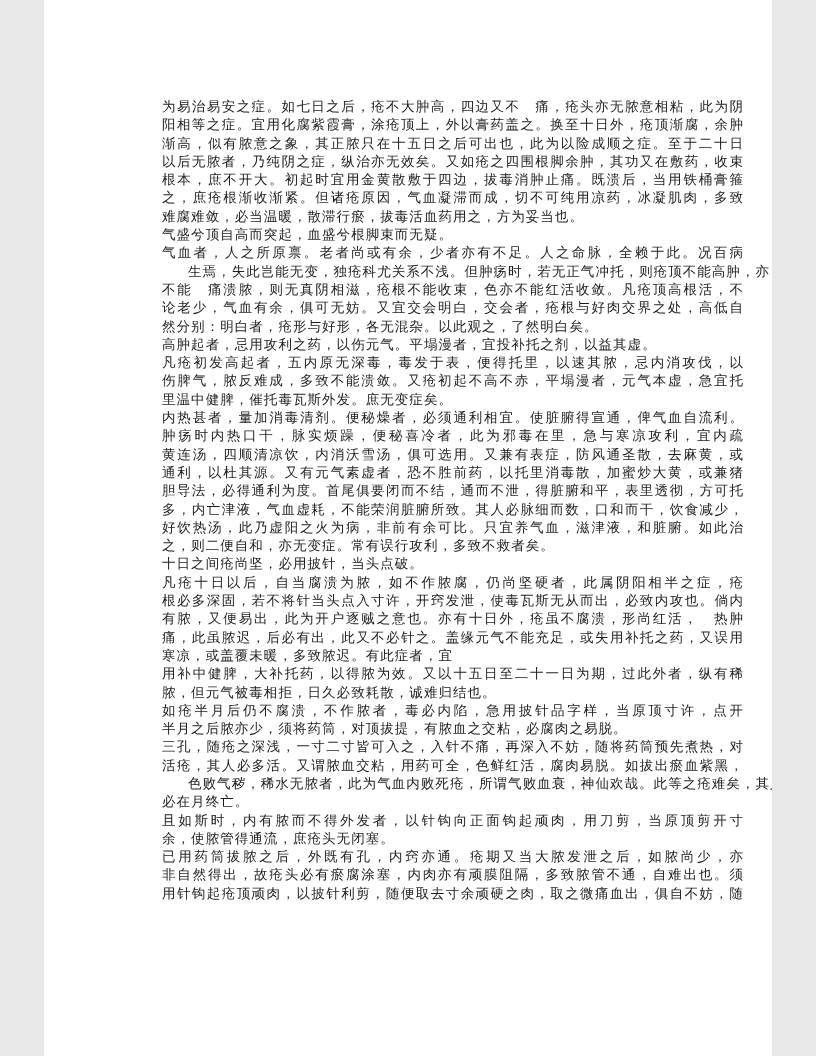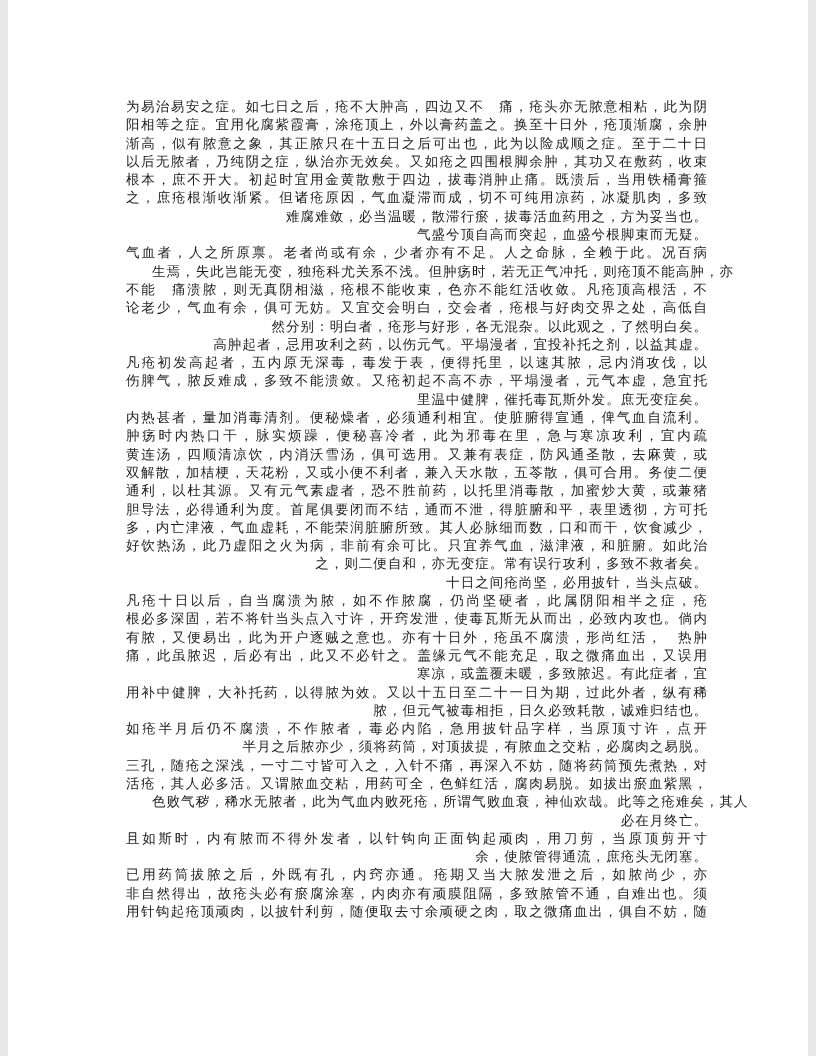--- a/index.html
+++ b/index.html
@@ -2,40 +2,40 @@
 <html><head>
 <meta charset="utf-8">
 <style>
   html, body {
     margin: 0;
     padding: 0;
     background: #e8e8e8;
   }
   .page {
     position: relative;
-    width: 800px;
+    width: 728px;
     height: 1056px;
     background: #ffffff;
     overflow: hidden;
     margin: 0 auto;
     font-family: "DejaVu Serif", "Liberation Serif", serif;
   }
   .text-block {
     position: absolute;
     left: 118px;
     top: 97px;
     width: 582px;
     color: #1c1c1c;
   }
   .line {
     font-size: 13.5px;
     line-height: 18.3px;
     letter-spacing: 1.05px;
     white-space: normal;
-    text-align: right;
+    text-align: left;
   }
   .a-justify {
     text-align: justify;
     text-align-last: justify;
   }
   .a-overflow {
     white-space: nowrap;
     overflow: visible;
     margin-left: 26px;
   }
@@ -58,31 +58,30 @@
       <div class="line a-justify">不能　痛溃脓，则无真阴相滋，疮根不能收束，色亦不能红活收敛。凡疮顶高根活，不</div>
       <div class="line a-justify">论老少，气血有余，俱可无妨。又宜交会明白，交会者，疮根与好肉交界之处，高低自</div>
       <div class="line a-left">然分别：明白者，疮形与好形，各无混杂。以此观之，了然明白矣。</div>
       <div class="line a-left">高肿起者，忌用攻利之药，以伤元气。平塌漫者，宜投补托之剂，以益其虚。</div>
       <div class="line a-justify">凡疮初发高起者，五内原无深毒，毒发于表，便得托里，以速其脓，忌内消攻伐，以</div>
       <div class="line a-justify">伤脾气，脓反难成，多致不能溃敛。又疮初起不高不赤，平塌漫者，元气本虚，急宜托</div>
       <div class="line a-left">里温中健脾，催托毒瓦斯外发。庶无变症矣。</div>
       <div class="line a-justify">内热甚者，量加消毒清剂。便秘燥者，必须通利相宜。使脏腑得宣通，俾气血自流利。</div>
       <div class="line a-justify">肿疡时内热口干，脉实烦躁，便秘喜冷者，此为邪毒在里，急与寒凉攻利，宜内疏</div>
       <div class="line a-justify">黄连汤，四顺清凉饮，内消沃雪汤，俱可选用。又兼有表症，防风通圣散，去麻黄，或</div>
-      <div class="line a-justify">双解散，加桔梗，天花粉，又或小便不利者，兼入天水散，五苓散，俱可合用。务使二便</div>
       <div class="line a-justify">通利，以杜其源。又有元气素虚者，恐不胜前药，以托里消毒散，加蜜炒大黄，或兼猪</div>
       <div class="line a-justify">胆导法，必得通利为度。首尾俱要闭而不结，通而不泄，得脏腑和平，表里透彻，方可托</div>
       <div class="line a-justify">多，内亡津液，气血虚耗，不能荣润脏腑所致。其人必脉细而数，口和而干，饮食减少，</div>
       <div class="line a-justify">好饮热汤，此乃虚阳之火为病，非前有余可比。只宜养气血，滋津液，和脏腑。如此治</div>
       <div class="line a-left">之，则二便自和，亦无变症。常有误行攻利，多致不救者矣。</div>
       <div class="line a-left">十日之间疮尚坚，必用披针，当头点破。</div>
       <div class="line a-justify">凡疮十日以后，自当腐溃为脓，如不作脓腐，仍尚坚硬者，此属阴阳相半之症，疮</div>
       <div class="line a-justify">根必多深固，若不将针当头点入寸许，开窍发泄，使毒瓦斯无从而出，必致内攻也。倘内</div>
       <div class="line a-justify">有脓，又便易出，此为开户逐贼之意也。亦有十日外，疮虽不腐溃，形尚红活，　热肿</div>
-      <div class="line a-justify">痛，此虽脓迟，后必有出，此又不必针之。盖缘元气不能充足，取之微痛血出，又误用</div>
+      <div class="line a-justify">痛，此虽脓迟，后必有出，此又不必针之。盖缘元气不能充足，或失用补托之药，又误用</div>
       <div class="line a-left">寒凉，或盖覆未暖，多致脓迟。有此症者，宜</div>
       <div class="line a-justify">用补中健脾，大补托药，以得脓为效。又以十五日至二十一日为期，过此外者，纵有稀</div>
       <div class="line a-left">脓，但元气被毒相拒，日久必致耗散，诚难归结也。</div>
       <div class="line a-justify">如疮半月后仍不腐溃，不作脓者，毒必内陷，急用披针品字样，当原顶寸许，点开</div>
       <div class="line a-left">半月之后脓亦少，须将药筒，对顶拔提，有脓血之交粘，必腐肉之易脱。</div>
       <div class="line a-justify">三孔，随疮之深浅，一寸二寸皆可入之，入针不痛，再深入不妨，随将药筒预先煮热，对</div>
       <div class="line a-justify">活疮，其人必多活。又谓脓血交粘，用药可全，色鲜红活，腐肉易脱。如拔出瘀血紫黑，</div>
       <div class="line a-overflow">色败气秽，稀水无脓者，此为气血内败死疮，所谓气败血衰，神仙欢哉。此等之疮难矣，其人</div>
       <div class="line a-left">必在月终亡。</div>
       <div class="line a-justify">且如斯时，内有脓而不得外发者，以针钩向正面钩起顽肉，用刀剪，当原顶剪开寸</div>

